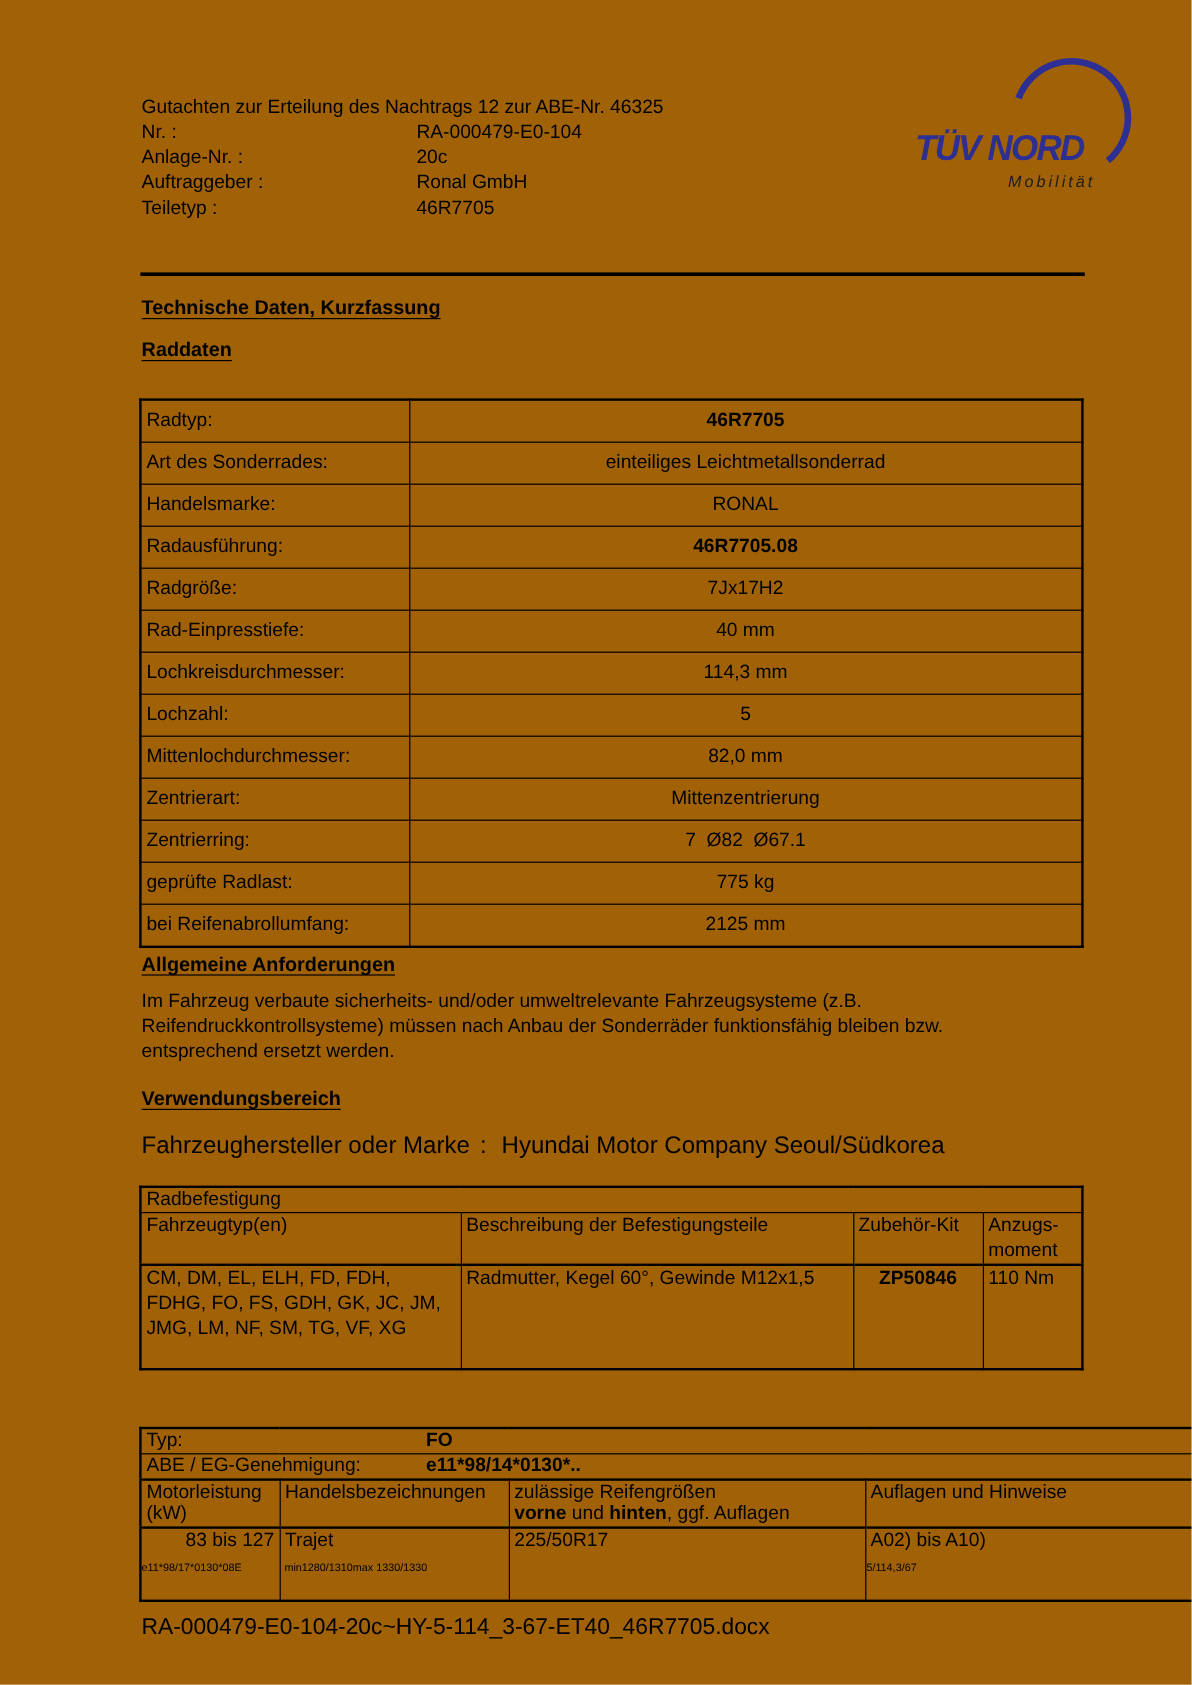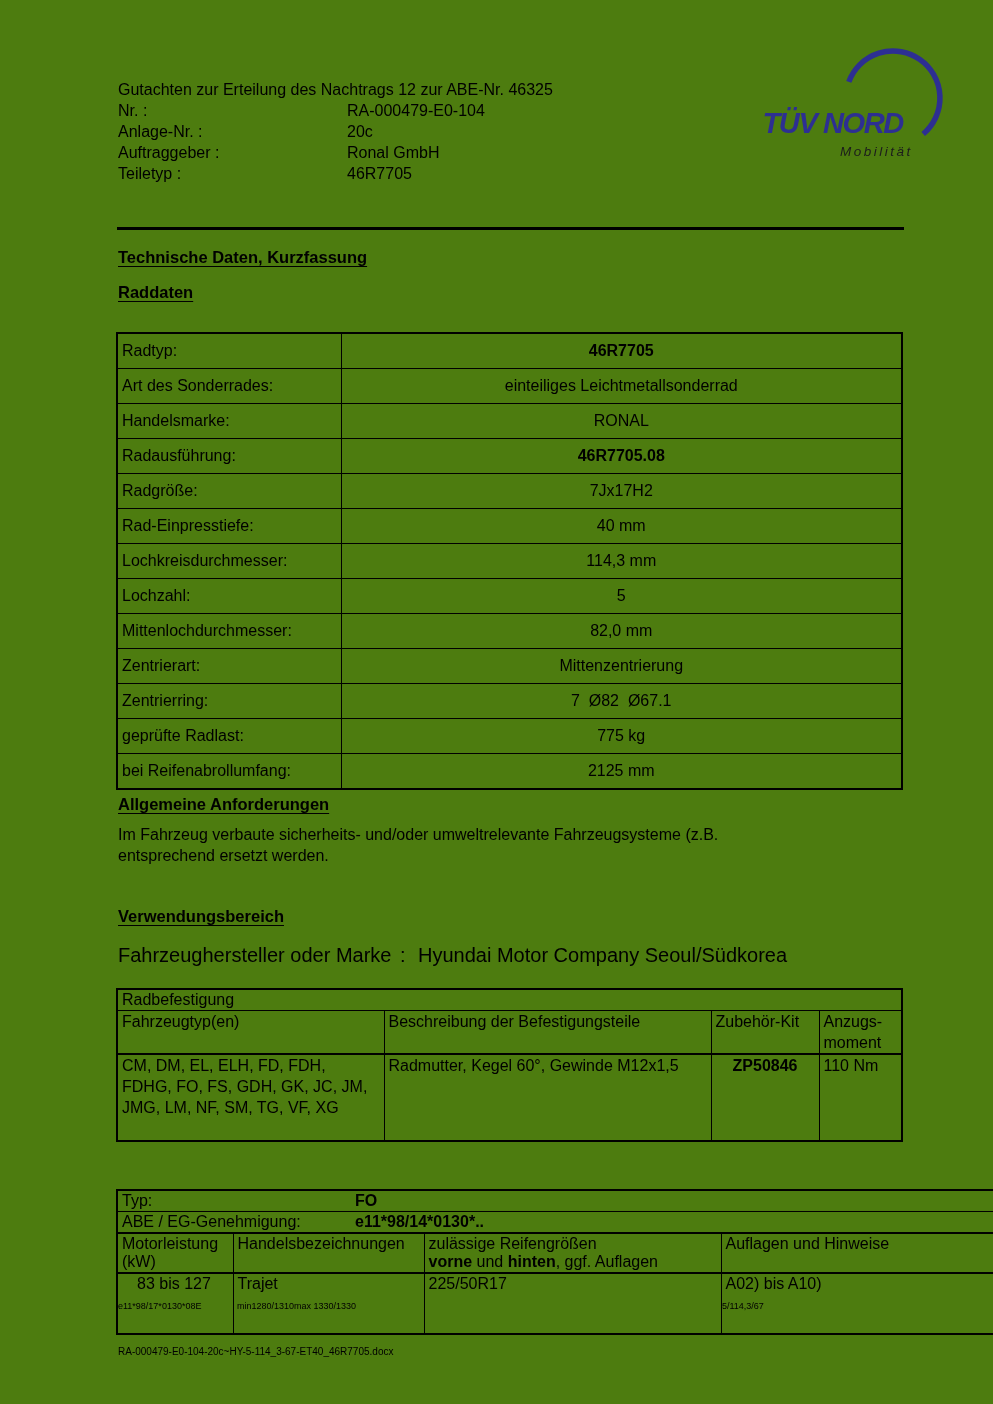--- a/index.html
+++ b/index.html
@@ -1,16 +1,16 @@
 <!DOCTYPE html>
 <html><head>
 <meta charset="utf-8">
 <style>
   html,body{margin:0;padding:0;background:#e8e8e8;}
-  .page{position:relative;width:993px;height:1404px;background:#4d7c0f;margin:0 auto;
+  .page{position:relative;width:993px;height:1404px;background:#a16207;margin:0 auto;
         font-family:"Liberation Sans",sans-serif;color:#000;overflow:hidden;}
   .abs{position:absolute;}
 
   
   .doc-header{left:118px;top:79px;font-size:16px;line-height:21px;}
   .hdr-title{white-space:nowrap;}
   .hdr-row{display:flex;}
   .hdr-label{width:229px;flex:0 0 229px;}
   .hdr-value{white-space:nowrap;text-align:center;}
 
@@ -61,21 +61,21 @@
   .abe-row td{height:18px;border-bottom:2px solid #000;}
   .typ-head td{height:36px;border-bottom:2px solid #000;}
   .typ-data td{height:57px;}
   .tabstop{display:inline-block;width:233px;}
 
   
   .fnote{top:1301px;font-size:9px;white-space:nowrap;}
   .fn-left{left:118px;} .fn-mid{left:237px;} .fn-right{left:722px;}
 
   
-  .footer{left:118px;top:1346px;font-size:10px;white-space:nowrap;}
+  .footer{left:118px;top:1346px;font-size:19px;white-space:nowrap;}
 </style>
 </head>
 <body>
 
 <div class="page">
 
   <div class="abs doc-header">
     <div class="hdr-title">Gutachten zur Erteilung des Nachtrags 12 zur ABE-Nr. 46325</div>
     <div class="hdr-row">
       <span class="hdr-label">Nr. :</span>
@@ -167,20 +167,21 @@
           <td class="rd-label">bei Reifenabrollumfang:</td>
           <td class="rd-value">2125 mm</td>
         </tr>
       </tbody>
     </table>
   </div>
 
   <div class="abs h-u" style="left:118px;top:795px;">Allgemeine Anforderungen</div>
   <div class="abs para">
     <div>Im Fahrzeug verbaute sicherheits- und/oder umweltrelevante Fahrzeugsysteme (z.B.</div>
+    <div>Reifendruckkontrollsysteme) müssen nach Anbau der Sonderräder funktionsfähig bleiben bzw.</div>
     <div>entsprechend ersetzt werden.</div>
   </div>
 
   <div class="abs h-u" style="left:118px;top:907px;">Verwendungsbereich</div>
   <div class="abs hersteller">
     <span class="lab">Fahrzeughersteller oder Marke</span><span class="sep">:</span><span>Hyundai Motor Company Seoul/Südkorea</span>
   </div>
 
   <div class="abs rb-table">
     <table>
@@ -231,21 +232,21 @@
             <div>(kW)</div>
           </td>
           <td>Handelsbezeichnungen</td>
           <td>
             <div>zulässige Reifengrößen</div>
             <div><span style="font-weight: bold;">vorne</span><span> und </span><span style="font-weight: bold;">hinten</span><span>, ggf. Auflagen</span></div>
           </td>
           <td>Auflagen und Hinweise</td>
         </tr>
         <tr class="typ-data">
-          <td style="padding-left:19px;">83 bis 127</td>
+          <td style="padding-left:19px;text-align:right;">83 bis 127</td>
           <td>Trajet</td>
           <td>225/50R17</td>
           <td>A02) bis A10)</td>
         </tr>
       </tbody>
     </table>
   </div>
 
   <div class="abs fnote fn-left">e11*98/17*0130*08E</div>
   <div class="abs fnote fn-mid">min1280/1310max 1330/1330</div>

